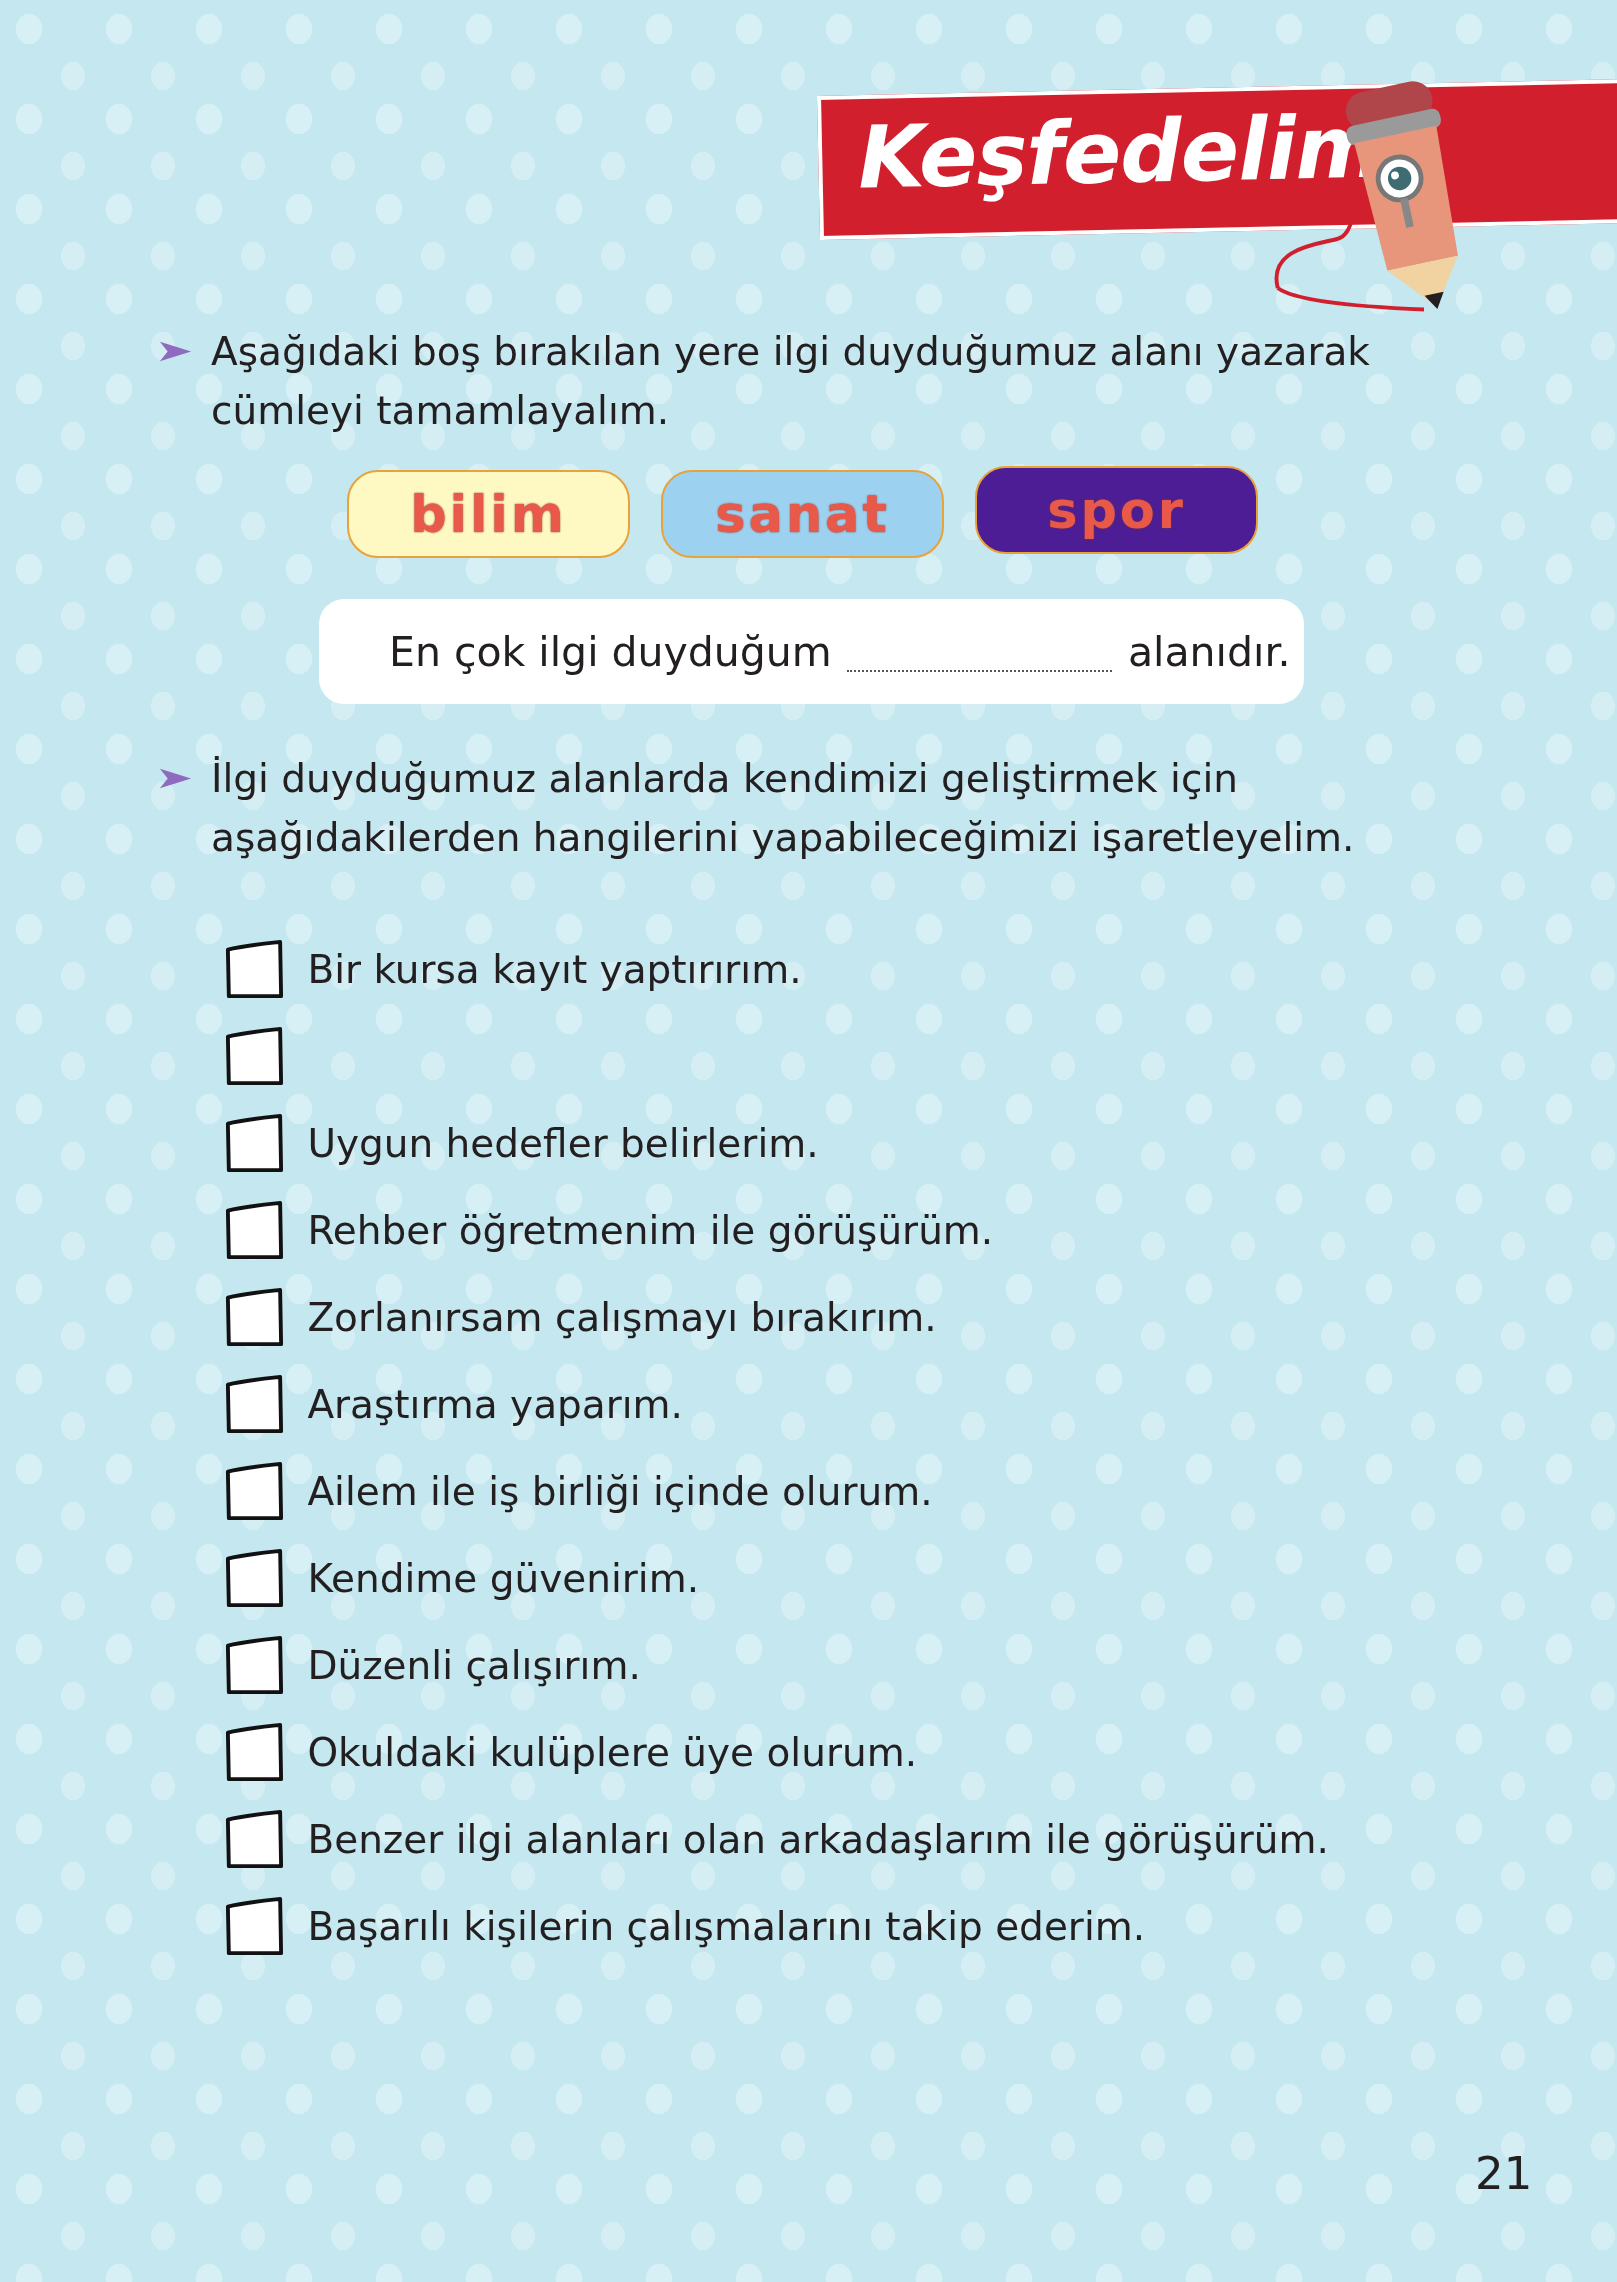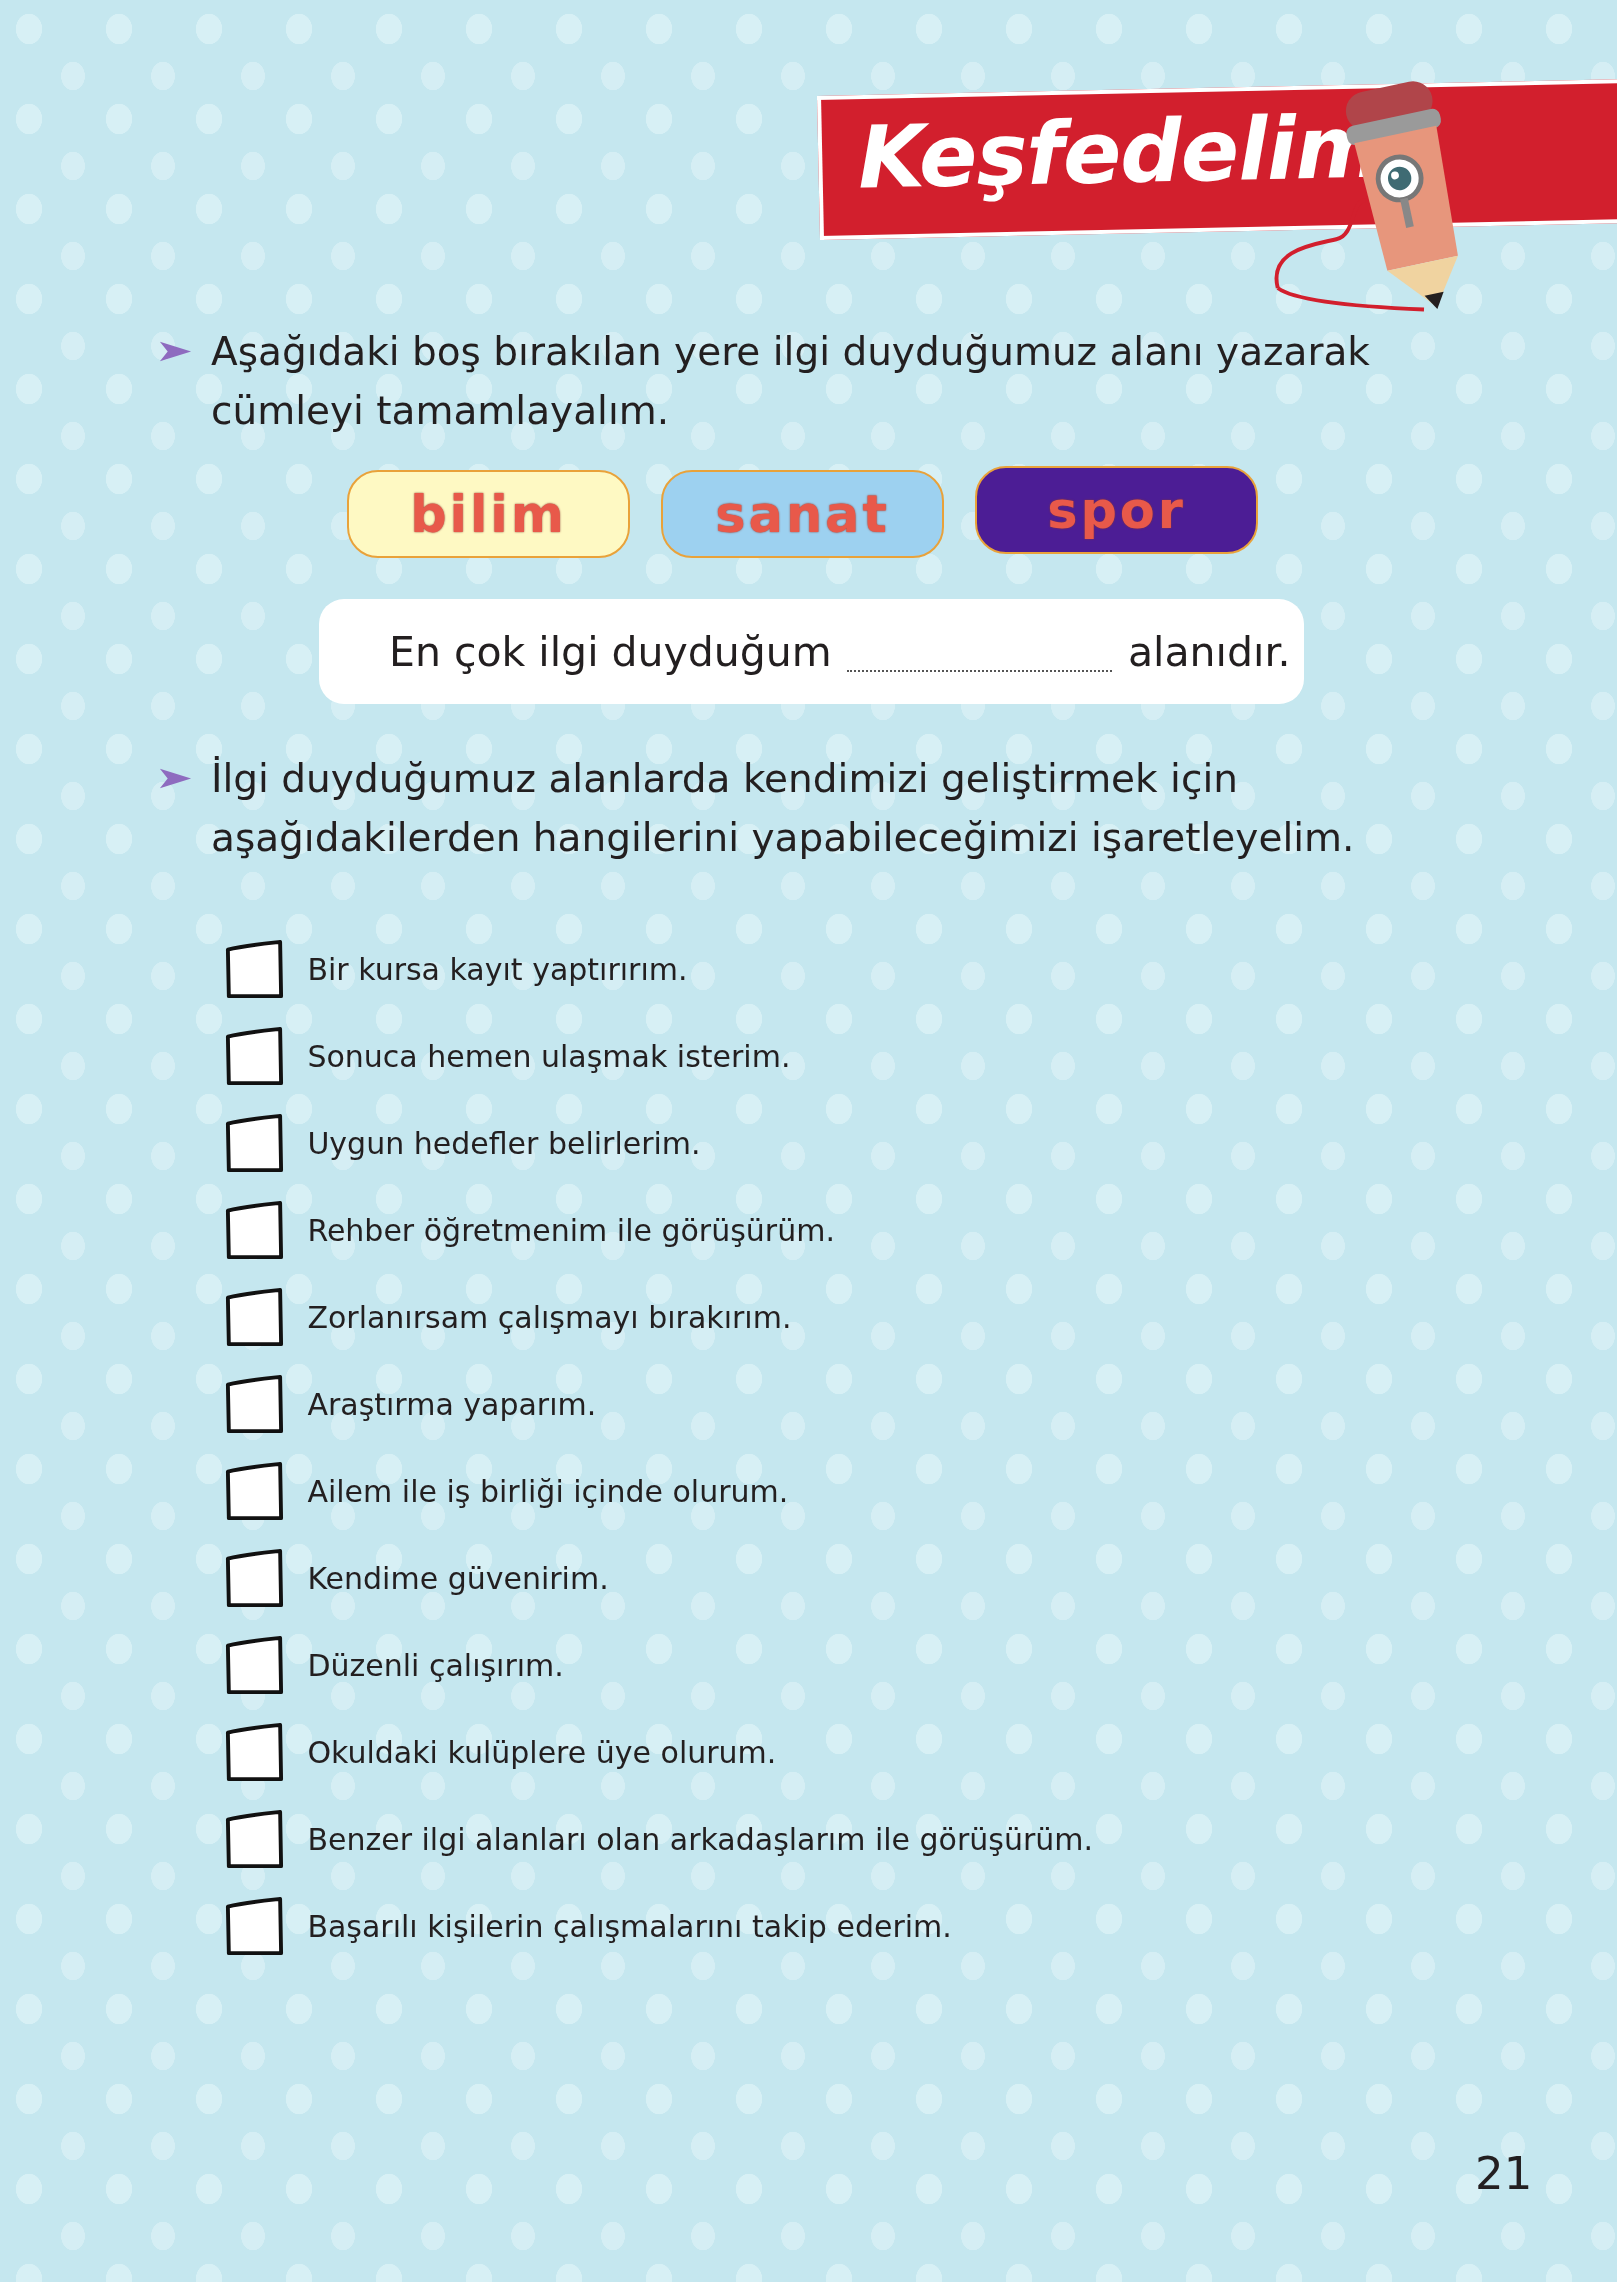--- a/index.html
+++ b/index.html
@@ -53,21 +53,21 @@
     display: inline-block; width: 265px; margin: 0 15.6px; border-bottom: 2px dotted #555;
     height: 17.6px; align-self: center; margin-top: 21.5px;
   }
   .checklist { position: absolute; left: 224px; top: 926px; }
   .check-row {
     display: flex; align-items: center; height: 87px;
   }
   .checkbox {
     width: 60px; height: 60px; position: relative; margin-right: 23.4px; cursor: pointer;
   }
-  .check-label { font-size: 30px; color: #231f20; white-space: nowrap; }
+  .check-label { font-size: 39px; color: #231f20; white-space: nowrap; }
   .page-number {
     position: absolute; left: 1475px; top: 2147px; font-size: 45px; color: #231f20;
   }
 </style>
 </head>
 <body>
 
 <div class="banner"></div>
 <div class="banner-title">Keşfedelim</div>
 
@@ -115,21 +115,20 @@
   <div class="check-row">
     <svg class="checkbox" viewBox="0 0 62 62">
         <path d="M4 10 C 20 6, 40 4, 58 2 L 59 58 L 5 58 Z" fill="#fff" stroke="#111" stroke-width="4" stroke-linejoin="round"></path>
       </svg>
     <span class="check-label">Bir kursa kayıt yaptırırım.</span>
   </div>
   <div class="check-row">
     <svg class="checkbox" viewBox="0 0 62 62">
         <path d="M4 10 C 20 6, 40 4, 58 2 L 59 58 L 5 58 Z" fill="#fff" stroke="#111" stroke-width="4" stroke-linejoin="round"></path>
       </svg>
-    <span class="check-label">Sonuca hemen ulaşmak isterim.</span>
   </div>
   <div class="check-row">
     <svg class="checkbox" viewBox="0 0 62 62">
         <path d="M4 10 C 20 6, 40 4, 58 2 L 59 58 L 5 58 Z" fill="#fff" stroke="#111" stroke-width="4" stroke-linejoin="round"></path>
       </svg>
     <span class="check-label">Uygun hedefler belirlerim.</span>
   </div>
   <div class="check-row">
     <svg class="checkbox" viewBox="0 0 62 62">
         <path d="M4 10 C 20 6, 40 4, 58 2 L 59 58 L 5 58 Z" fill="#fff" stroke="#111" stroke-width="4" stroke-linejoin="round"></path>

